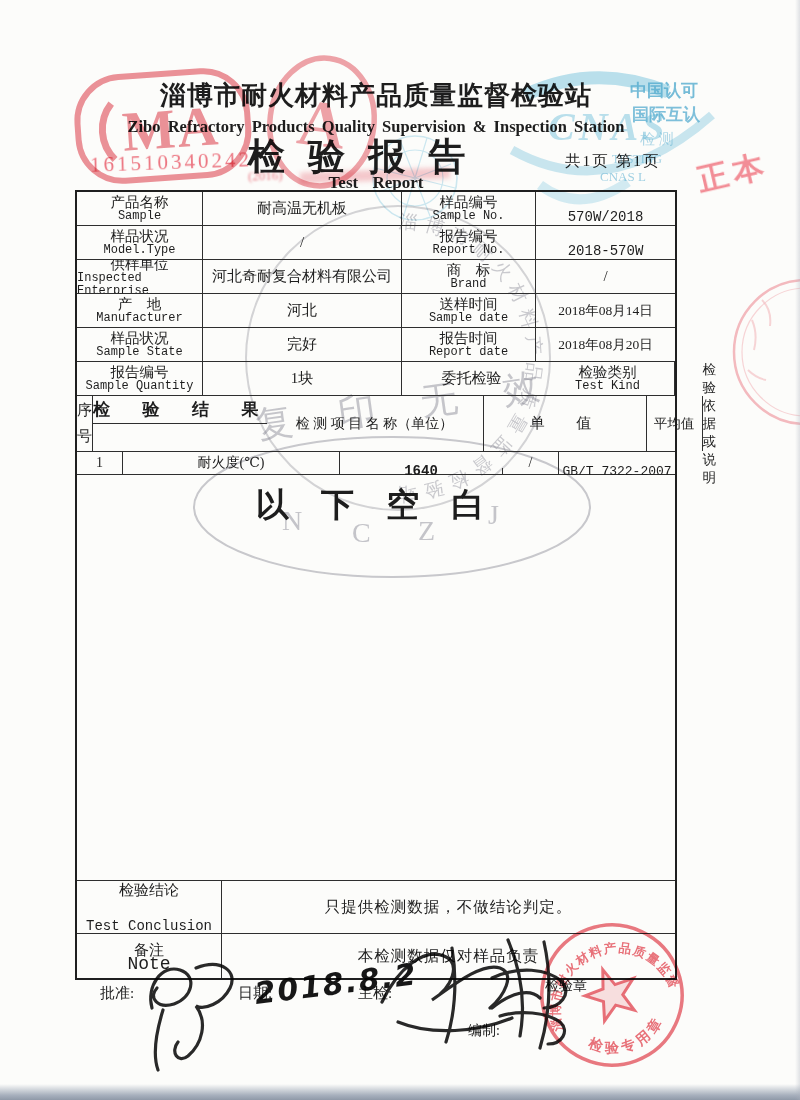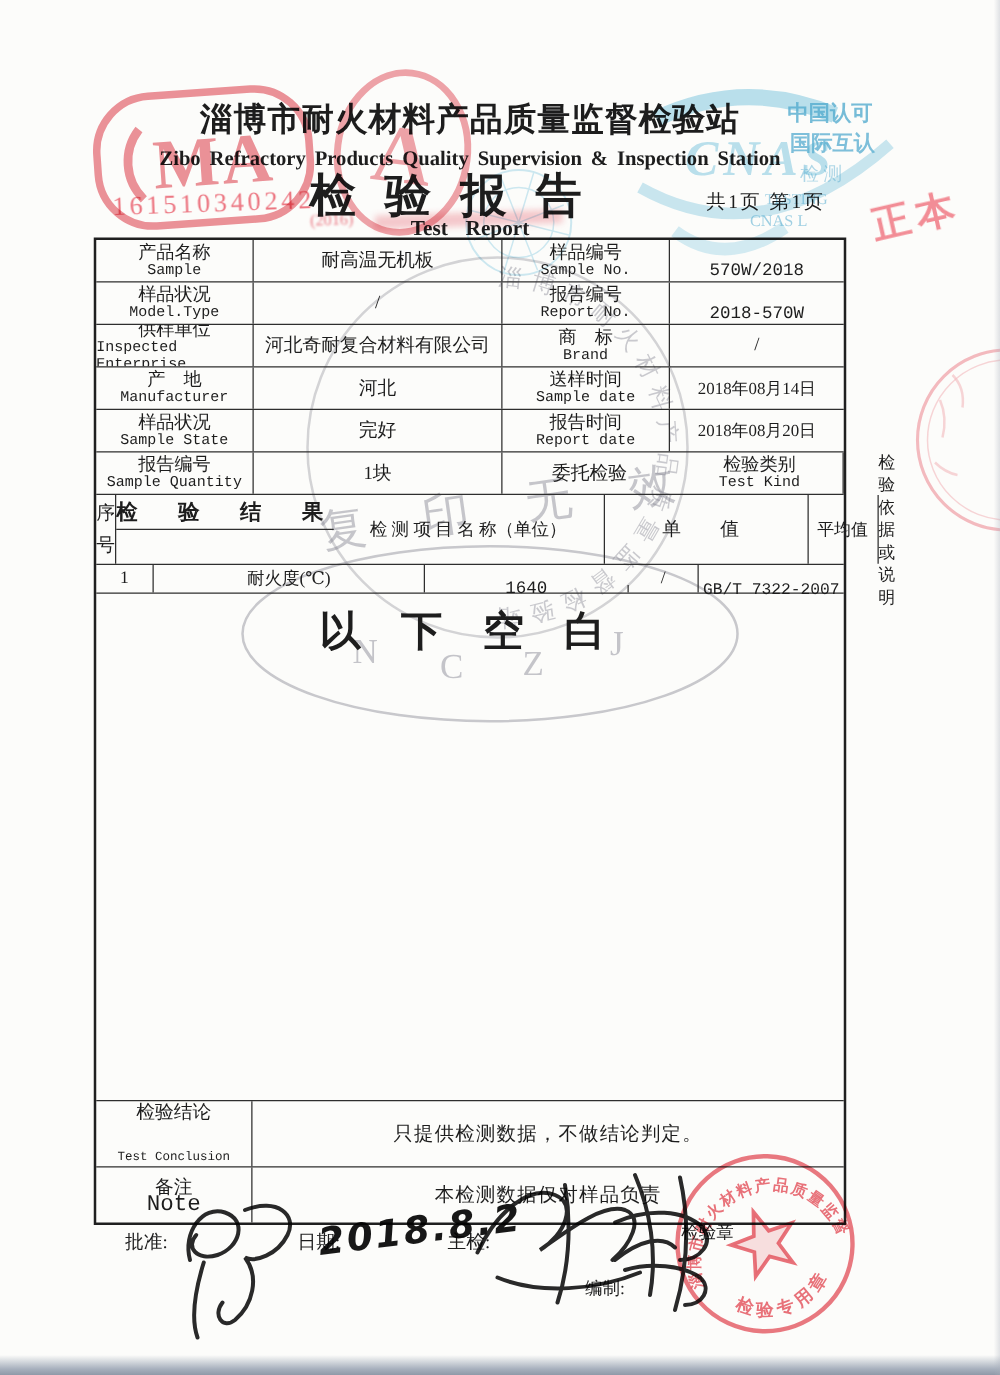--- a/index.html
+++ b/index.html
@@ -42,30 +42,30 @@
   .res-cols{flex:1;display:flex;}
   .rc{border-right:1px solid #2e2e2e;box-sizing:border-box;display:flex;align-items:center;justify-content:center;}
   .rc-item{width:217px;font-size:14px;white-space:pre;}
   .rc-single{width:163px;font-size:15px;letter-spacing:8px;white-space:pre;}
   .rc-avg{width:56px;font-size:13.5px;}
   .rc-basis{flex:1;border-right:none;font-size:13.5px;}
   .res-row{display:flex;height:22px;border-bottom:1px solid #2e2e2e;}
   .rr{border-right:1px solid #2e2e2e;box-sizing:border-box;display:flex;align-items:center;justify-content:center;font-size:14px;}
   .rr-no{width:46px;}
   .rr-item{width:217px;}
-  .rr-single{width:163px;}
+  .rr-single{width:163px;font-weight:bold;}
   .rr-avg{width:56px;}
   .rr-basis{flex:1;border-right:none;}
 
   .blank-area{height:397px;border-bottom:1px solid #2e2e2e;text-align:center;}
   .blank-text{margin-top:8px;font-size:33px;letter-spacing:12px;white-space:pre;font-weight:bold;}
 
   .crow{display:flex;border-bottom:1px solid #2e2e2e;}
   .crow:last-child{border-bottom:none;}
-  .crow .lab{width:125px;border-right:1px solid #2e2e2e;box-sizing:border-box;display:flex;flex-direction:column;align-items:center;justify-content:center;}
+  .crow .lab{width:145px;border-right:1px solid #2e2e2e;box-sizing:border-box;display:flex;flex-direction:column;align-items:center;justify-content:center;}
   .crow .cval{flex:1;display:flex;align-items:center;justify-content:center;font-size:15.5px;letter-spacing:1px;font-family:Liberation Mono, monospace;}
   .h-conc{height:52px;}
   .h-note{height:44px;}
 
   
   .flabel{position:absolute;font-size:15px;z-index:6;}
 
   
   .serial{position:absolute;left:90px;top:150px;font-size:21px;letter-spacing:3px;
     color:rgba(236,95,110,0.85);transform:rotate(-2deg);filter:blur(0.4px);z-index:20;mix-blend-mode:multiply;}
@@ -217,21 +217,21 @@
       <div class="rr rr-basis mono" style="font-size:13px;">GB/T 7322-2007</div>
     </div>
 
     <div class="blank-area">
       <div class="blank-text">以 下 空 白</div>
     </div>
 
     <div class="crow h-conc">
       <div class="lab">
         <div class="lcn" style="font-size:15px;">检验结论</div>
-        <div class="len" style="font-size:10px;margin-top:22px;">Test Conclusion</div>
+        <div class="len" style="font-size:14px;margin-top:22px;">Test Conclusion</div>
       </div>
       <div class="cval">只提供检测数据，不做结论判定。</div>
     </div>
 
     <div class="crow h-note">
       <div class="lab">
         <div class="lcn" style="font-size:15px;">备注</div>
         <div class="len" style="font-size:18px;">Note</div>
       </div>
       <div class="cval">本检测数据仅对样品负责</div>

